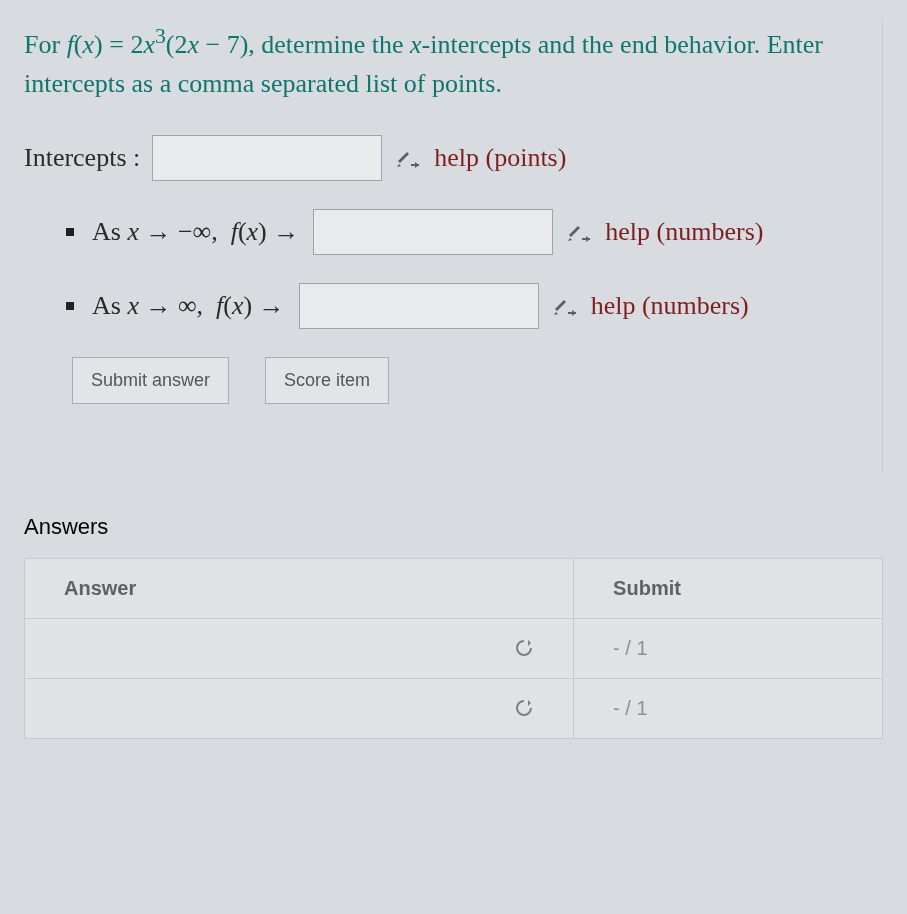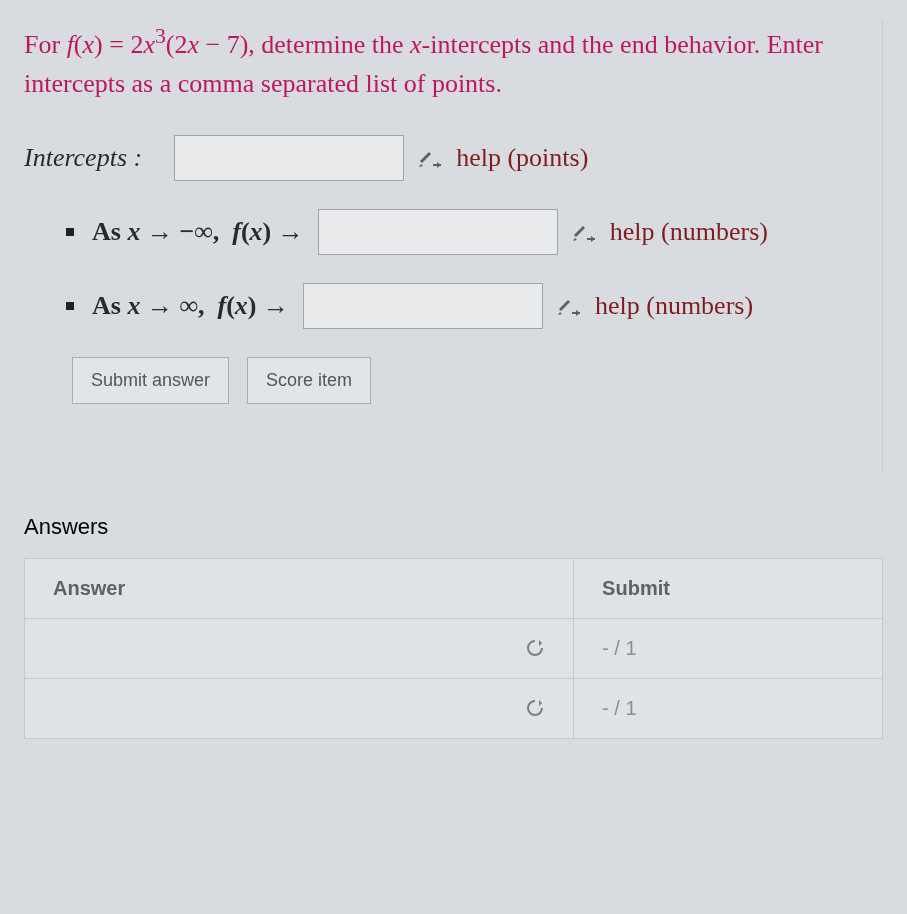--- a/index.html
+++ b/index.html
@@ -9,38 +9,38 @@
       background: #d8dce0;
       font-family: Georgia, 'Times New Roman', serif;
       color: #2a2a2a;
       padding: 20px 24px;
       overflow: hidden;
     }
     .question-text {
       font-size: 26px;
       line-height: 1.5;
       margin-bottom: 32px;
-      color: #be185d;
+      color: #0f766e;
     }
     .eq-icon {
       display: inline-flex;
       align-items: center;
       justify-content: center;
       width: 34px;
       height: 28px;
       vertical-align: -6px;
     }
     .eq-icon svg { display: block; }
     .row {
       display: flex;
       align-items: center;
       margin-bottom: 28px;
       font-size: 26px;
     }
-    .label-text { margin-right: 32px; font-style: italic; }
+    .label-text { margin-right: 12px; }
     .answer-input {
       height: 46px;
       background: #e8eaec;
       border: 1px solid #9ea4aa;
       font-size: 20px;
       padding: 4px 8px;
       position: relative;
     }
     .intercepts-input { width: 230px; margin-right: 10px; }
     .eb-input { width: 240px; margin-right: 10px; }
@@ -53,24 +53,24 @@
       font-size: 26px;
     }
     .bullet-row::before {
       content: "";
       display: inline-block;
       width: 8px;
       height: 8px;
       background: #222;
       margin-right: 18px;
     }
-    .bullet-label { margin-right: 14px; font-weight: bold; }
+    .bullet-label { margin-right: 14px; }
     .btn-row {
       display: flex;
-      gap: 18px;
+      gap: 36px;
       margin-left: 42px;
       margin-top: 12px;
       margin-bottom: 50px;
       padding-left: 6px;
     }
     .btn {
       font-family: Arial, Helvetica, sans-serif;
       font-size: 18px;
       color: #555;
       background: #e2e5e8;
@@ -92,21 +92,21 @@
     }
     table.ans {
       width: 100%;
       border-collapse: collapse;
       font-family: Arial, Helvetica, sans-serif;
       font-size: 20px;
       color: #6a7177;
     }
     table.ans th, table.ans td {
       border: 1px solid #c5cace;
-      padding: 18px 28px;
+      padding: 18px 39px;
       text-align: left;
       background: #e0e3e6;
     }
     table.ans th {
       font-weight: bold;
       color: #5c6268;
     }
     .col-answer { width: 64%; }
     .col-score { width: 36%; }
     .refresh-icon {

